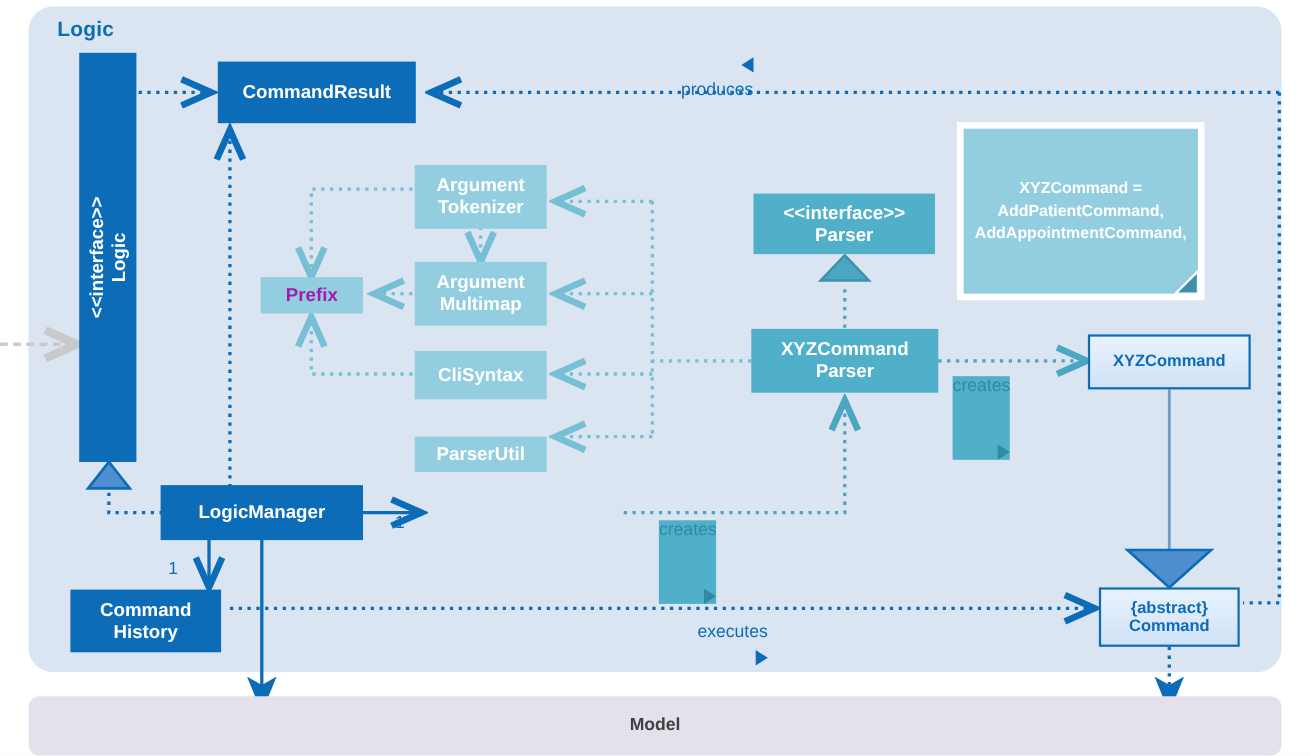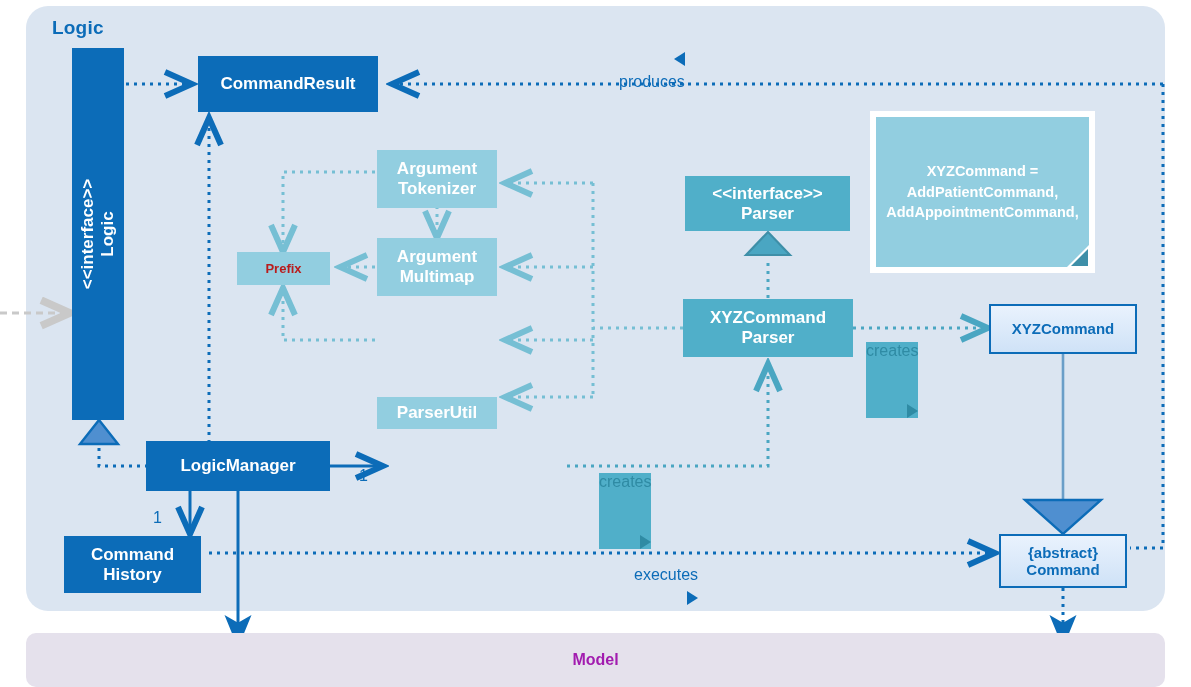--- a/index.html
+++ b/index.html
@@ -56,42 +56,42 @@
     width: 1139px; height: 54px;
     background: #e5e1ec;
     border-radius: 10px;
     display: flex;
     align-items: center;
     justify-content: center;
   }
   .panel-model-title {
     font-size: 16px;
     font-weight: bold;
-    color: #a21caf;
+    color: #404040;
   }
   
   .dark {
     background: #0c6cb8;
     color: #ffffff;
     font-size: 17px;
   }
   .teal {
     background: #50afc9;
     color: #ffffff;
     font-size: 17px;
   }
   .lightteal {
     background: #92cee0;
     color: #ffffff;
     font-size: 17px;
   }
   .prefixbox {
     background: #92cee0;
-    color: #b91c1c;
-    font-size: 13px;
+    color: #a21caf;
+    font-size: 17px;
   }
   .gradbox {
     background: linear-gradient(to bottom, #e9f2fd 0%, #cfe2f7 100%);
     border: 2px solid #0c6cb8;
     color: #0c6cb8;
     font-size: 15px;
   }
   
   .vert-iface {
     position: absolute;
@@ -313,20 +313,23 @@
     <div>
       <div>Argument</div>
       <div>Multimap</div>
     </div>
   </div>
 
   <div class="node prefixbox" style="left:237px; top:252px; width:93px; height:33px;">
     <span>Prefix</span>
   </div>
 
+  <div class="node lightteal" style="left:377px; top:319px; width:120px; height:44px;">
+    <span>CliSyntax</span>
+  </div>
 
   <div class="node lightteal" style="left:377px; top:397px; width:120px; height:32px;">
     <span>ParserUtil</span>
   </div>
 
   <div class="node teal" style="left:685px; top:176px; width:165px; height:55px;">
     <div>
       <div>&lt;&lt;interface&gt;&gt;</div>
       <div>Parser</div>
     </div>

